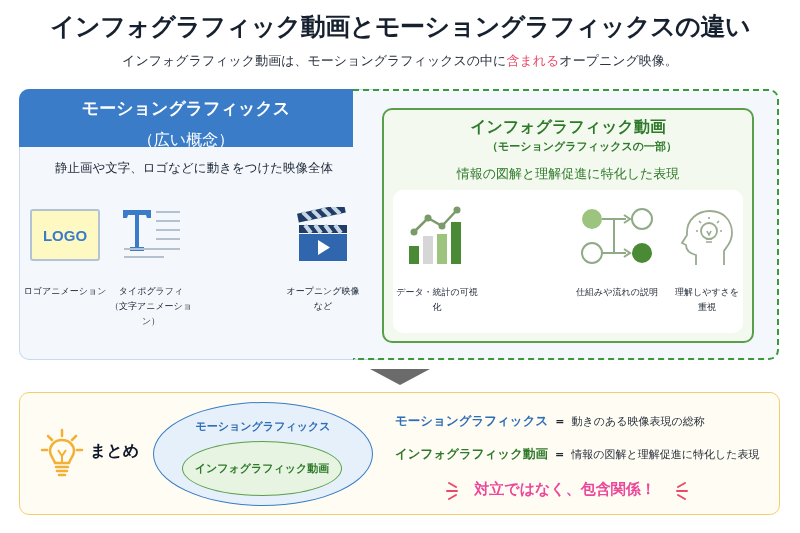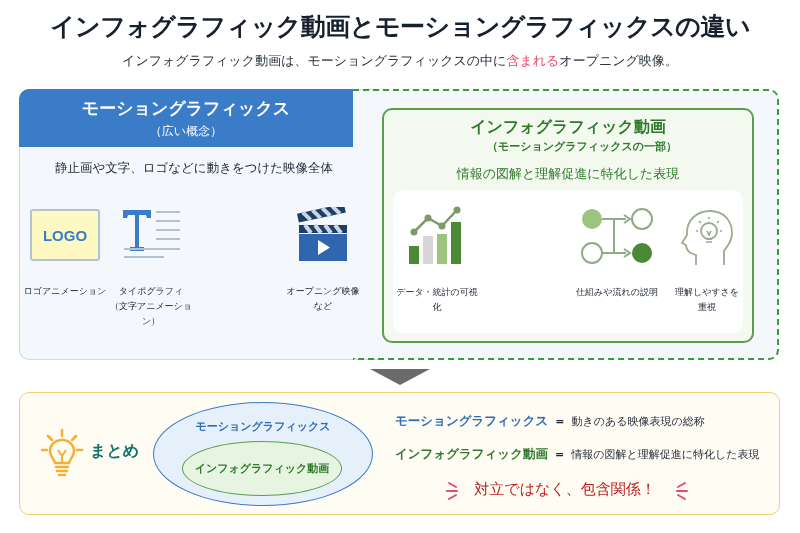--- a/index.html
+++ b/index.html
@@ -28,21 +28,21 @@
   }
   .mg-box-dash {
     position: absolute; left: 353px; top: 89px; width: 426px; height: 271px;
     border: 2px dashed #3a9a3a; border-left: none; border-radius: 0 10px 10px 0;
   }
   .mg-header {
     position: absolute; left: 19px; top: 89px; width: 334px; height: 58px;
     background: #3a7cc7; border-radius: 10px 0 0 0; color: #fff; text-align: center;
   }
   .mg-header .h1 { font-size: 17px; font-weight: bold; margin-top: 8px; }
-  .mg-header .h2 { font-size: 12px; margin-top: 3px; }
+  .mg-header .h2 { font-size: 16px; margin-top: 10px; }
   .mg-desc {
     position: absolute; left: 19px; top: 160px; width: 350px; text-align: center;
     font-size: 12.5px; color: #1e2733;
   }
   .mg-items { position: absolute; left: 22px; top: 200px; width: 350px; height: 120px; }
   .mg-item { position: absolute; top: 0; width: 86px; text-align: center; }
   .mg-item .ic { height: 70px; display: flex; align-items: center; justify-content: center; }
   .mg-item .lb { font-size: 9px; color: #1e2733; line-height: 15px; margin-top: 14px; }
 
   
@@ -69,21 +69,21 @@
     position: absolute; left: 370px; top: 369px; width: 0; height: 0;
     border-left: 30px solid transparent; border-right: 30px solid transparent;
     border-top: 16px solid #6b6b6b;
   }
 
   
   .sum-box {
     position: absolute; left: 19px; top: 392px; width: 761px; height: 123px;
     border: 1.5px solid #f3cf6a; border-radius: 10px; background: #fffcf4;
   }
-  .sum-label { position: absolute; left: 90px; top: 441px; font-size: 16px; font-weight: bold; color: #0f766e; }
+  .sum-label { position: absolute; left: 90px; top: 441px; font-size: 16px; font-weight: bold; color: #0f172a; }
   .bulb { position: absolute; left: 40px; top: 428px; }
   .ell-outer {
     position: absolute; left: 153px; top: 402px; width: 220px; height: 104px;
     border: 1.5px solid #3a7cc7; border-radius: 50%; background: #e6f0fb;
   }
   .ell-outer-lb { position: absolute; left: 153px; top: 419px; width: 220px; text-align: center;
     font-size: 11px; font-weight: bold; color: #2f6db5; }
   .ell-inner {
     position: absolute; left: 182px; top: 441px; width: 160px; height: 55px;
     border: 1.5px solid #5a9e4a; border-radius: 50%; background: #e7f4e2;
@@ -91,21 +91,21 @@
   .ell-inner-lb { position: absolute; left: 182px; top: 461px; width: 160px; text-align: center;
     font-size: 11px; font-weight: bold; color: #2f7a2a; }
 
   .def-row { position: absolute; left: 395px; font-size: 11px; color: #1e2733; white-space: nowrap; }
   .def-row .t { font-size: 12.5px; font-weight: bold; }
   .def-row .eq { margin: 0 7px; font-weight: bold; }
   .t-blue { color: #2f6db5; }
   .t-green { color: #2f7a2a; }
   .conclusion {
     position: absolute; left: 440px; top: 480px; width: 250px; text-align: center;
-    font-size: 15px; font-weight: normal; color: #b91c1c;
+    font-size: 15px; font-weight: bold; color: #ec4899;
   }
   .spark { position: absolute; top: 480px; }
 </style>
 </head>
 <body>
 
 <div class="title">インフォグラフィック動画とモーショングラフィックスの違い</div>
 <div class="subtitle"><span>インフォグラフィック動画は、モーショングラフィックスの中に</span><span class="hl">含まれる</span><span>オープニング映像。</span></div>
 
 <div class="mg-box"></div>

